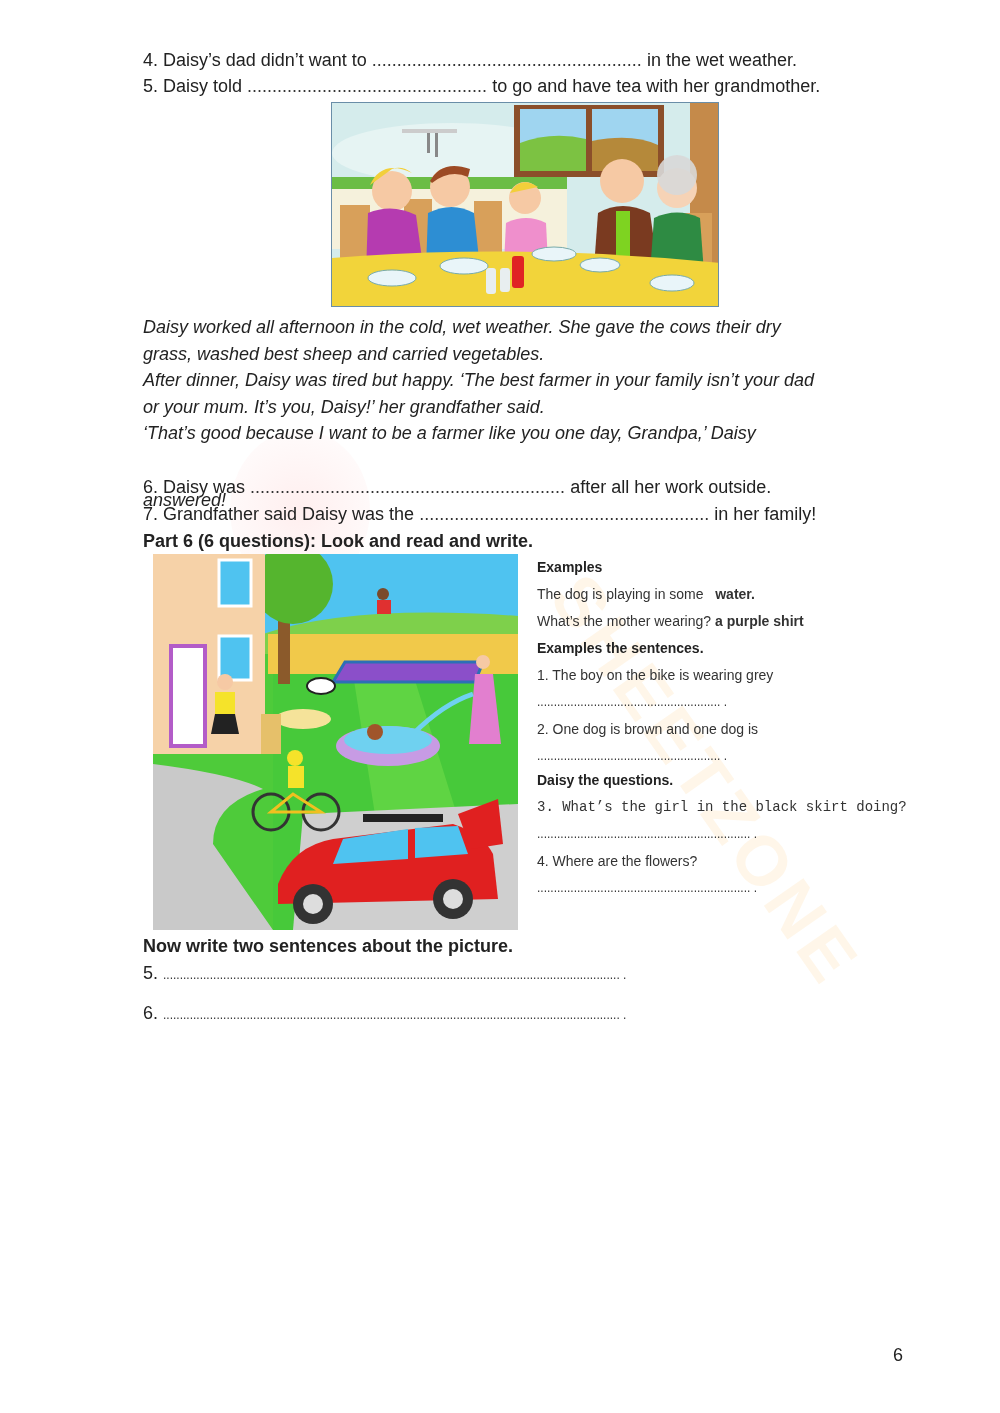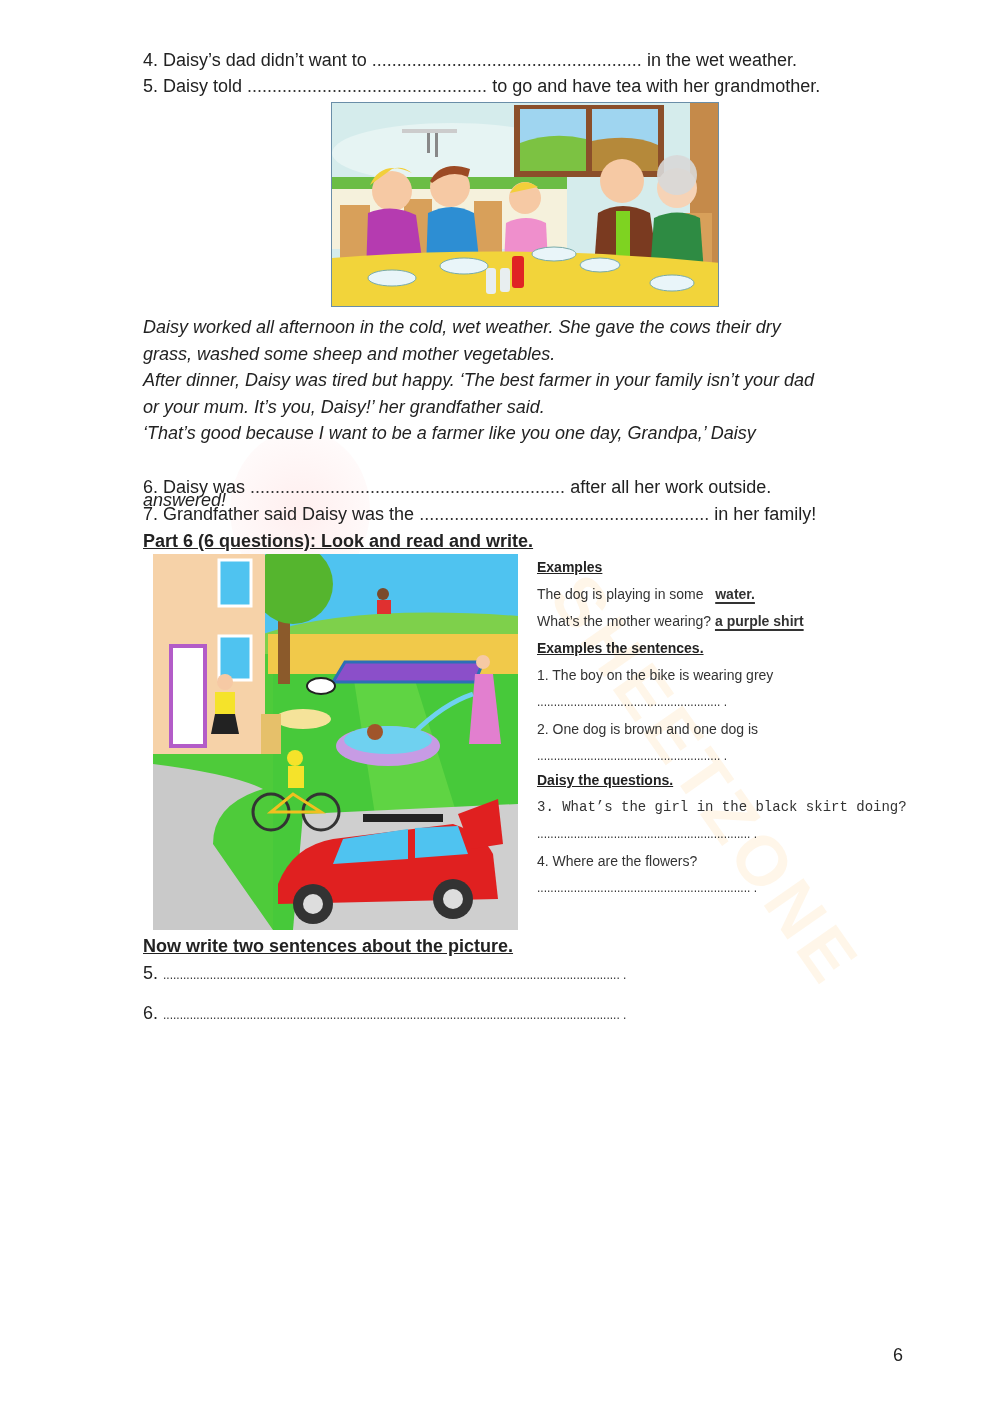--- a/index.html
+++ b/index.html
@@ -1,22 +1,22 @@
 <!DOCTYPE html>
 <html><head>
 <meta charset="utf-8">
 <style>
   html, body { margin:0; padding:0; background:#ffffff; }
   body { width:1000px; height:1413px; position:relative; overflow:hidden; font-family:"Liberation Sans", sans-serif; color:#222; }
   .page { position:absolute; left:0; top:0; width:1000px; height:1413px; }
   .line { position:absolute; left:143px; font-size:18px; white-space:nowrap; line-height:22px; color:#222; }
   .it { font-style:italic; }
-  .b { font-weight:bold;text-decoration:underline; }
+  .b { font-weight:bold; }
   .dots { letter-spacing:0px; color:#333; }
-  .u { text-decoration:underline; text-decoration-thickness:2px; text-underline-offset:3px; font-weight:bold; }
+  .u { text-decoration-thickness:2px; text-underline-offset:3px; font-weight:bold; }
   .img1 { position:absolute; left:331px; top:102px; width:388px; height:205px; border:1px solid #6a8ea8; box-sizing:border-box; overflow:hidden; background:#cfe6e8; }
   .img2 { position:absolute; left:153px; top:554px; width:365px; height:376px; overflow:hidden; background:#4ecb3a; }
   .pnum { position:absolute; left:893px; top:1345px; font-size:18px; color:#222; }
   .wm { position:absolute; left:600px; top:560px; font-size:70px; font-weight:bold; color:rgba(255,170,40,0.10); transform:rotate(55deg); transform-origin:left top; white-space:nowrap; pointer-events:none; letter-spacing:6px; }
   .wm2 { position:absolute; left:230px; top:430px; width:140px; height:160px; border-radius:50%; background:radial-gradient(circle, rgba(255,120,120,0.12), rgba(255,255,255,0)); pointer-events:none; }
   .rcol { position:absolute; left:537px; font-size:14px; line-height:22px; white-space:nowrap; color:#333; }
 </style>
 </head>
 <body>
 
@@ -88,21 +88,21 @@
       <ellipse cx="222" cy="151" rx="22" ry="7" fill="#e9f5f9" stroke="#7aa" stroke-width="1"></ellipse>
       <ellipse cx="268" cy="162" rx="20" ry="7" fill="#e9f5f9" stroke="#7aa" stroke-width="1"></ellipse>
       <ellipse cx="340" cy="180" rx="22" ry="8" fill="#e9f5f9" stroke="#7aa" stroke-width="1"></ellipse>
       <rect x="154" y="165" width="10" height="26" rx="3" fill="#e8eef0"></rect>
       <rect x="168" y="165" width="10" height="24" rx="3" fill="#e8eef0"></rect>
       <rect x="180" y="153" width="12" height="32" rx="3" fill="#e02424"></rect>
     </svg>
   </div>
 
   <div class="line it" style="top:316px;">Daisy worked all afternoon in the cold, wet weather. She gave the cows their dry</div>
-  <div class="line it" style="top:343px;">grass, washed some sheep and mother vegetables.</div>
+  <div class="line it" style="top:343px;">grass, washed best sheep and carried vegetables.</div>
   <div class="line it" style="top:396px;">or your mum. It’s you, Daisy!’ her grandfather said.</div>
   <div class="line it" style="top:369px;">After dinner, Daisy was tired but happy. ‘The best farmer in your family isn’t your dad</div>
   <div class="line it" style="top:422px;">‘That’s good because I want to be a farmer like you one day, Grandpa,’ Daisy</div>
   <div class="line it" style="top:449px;margin-top:40px;">answered!</div>
 
   <div class="line" style="top:476px;">
     <span>6. Daisy was</span>
     <span class="dots">...............................................................</span>
     <span>after all her work outside.</span>
   </div>

